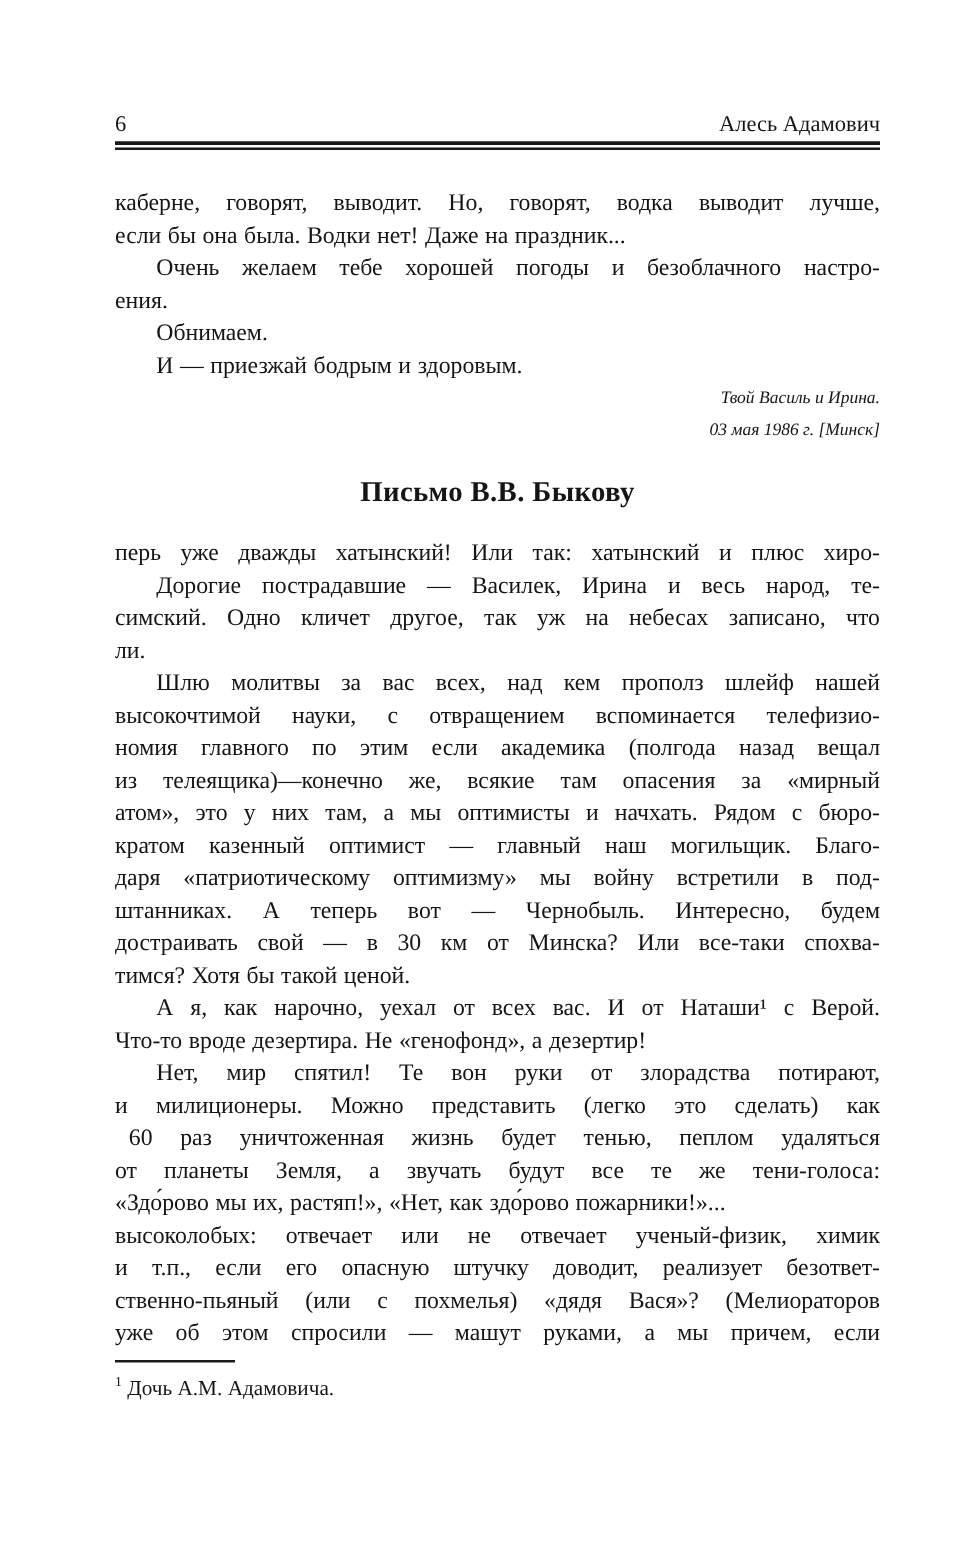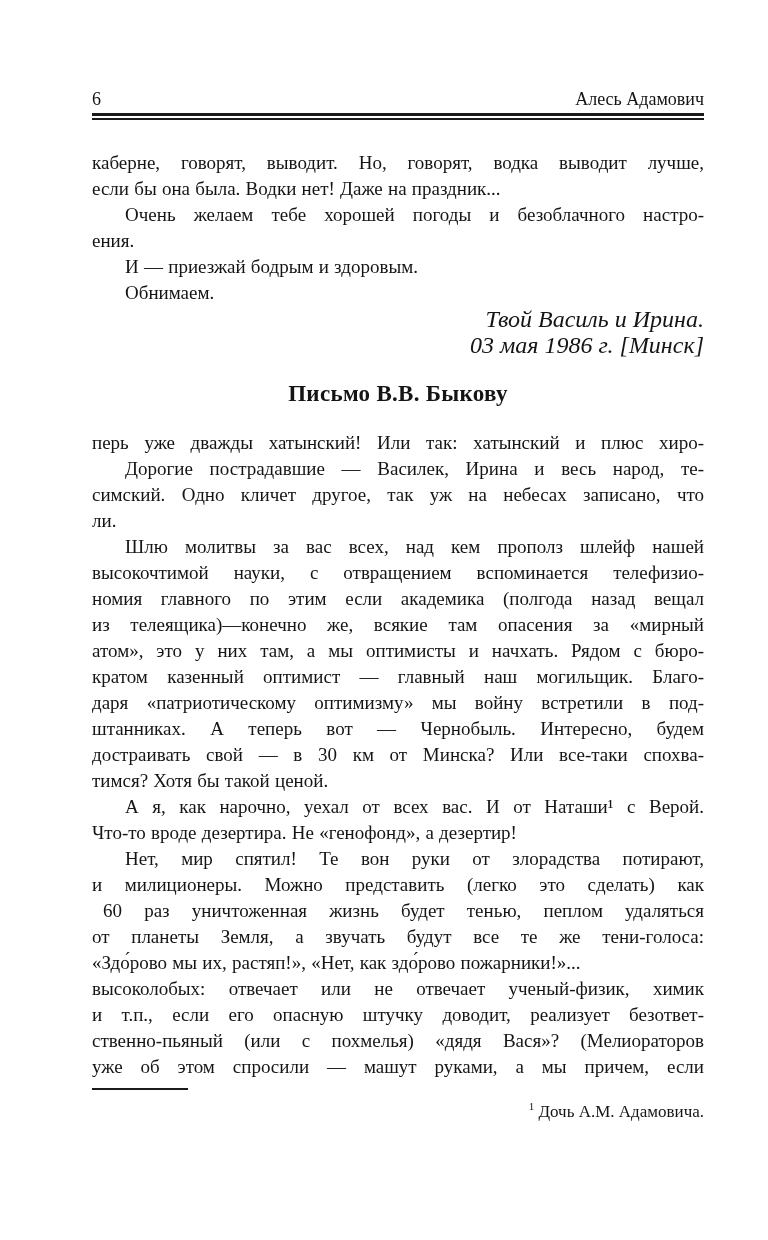--- a/index.html
+++ b/index.html
@@ -24,58 +24,58 @@
   .line {
     font-size:19px; line-height:26px;
     text-align:justify; text-align-last:justify;
     word-spacing:0.5px;
   }
   .line.last { text-align-last:left; }
   .line.ind  { text-indent:33px; }
   .bold { font-weight:normal;margin-left:11px; }
 
   .sig {
-    font-style:italic; font-size:24px; line-height:26px;
+    font-style:italic; font-size:14px; line-height:26px;
     text-align:right; text-align-last:right;
   }
 
   .section-title {
     font-weight:bold; font-size:23px; line-height:40px;
     text-align:center; text-align-last:center;
     margin:16px 0 16px 0; letter-spacing:0.3px;
   }
 
   .footnote-rule {
     width:96px; border:none; border-top:2px solid #1a1a1a;
     margin:8px 0 0 0;
   }
   .footnote {
-    margin-top:5px; font-size:17px; line-height:22px;text-align:right;
+    margin-top:5px; font-size:17px; line-height:22px;
   }
   .footnote sup { font-size:11px; }
 </style>
 </head>
 <body>
 
 <div class="page">
   <div class="content">
 
     <div class="running-header">
       <span>6</span>
       <span>Алесь Адамович</span>
     </div>
     <div class="double-rule"></div>
 
     <div class="body-block">
       <div class="line">каберне, говорят, выводит. Но, говорят, водка выводит лучше,</div>
       <div class="line last">если бы она была. Водки нет! Даже на праздник...</div>
       <div class="line ind">Очень желаем тебе хорошей погоды и безоблачного настро-</div>
       <div class="line last">ения.</div>
+      <div class="line ind last">Обнимаем.</div>
       <div class="line ind last">И — приезжай бодрым и здоровым.</div>
-      <div class="line ind last">Обнимаем.</div>
       <div class="sig">Твой Василь и Ирина.</div>
       <div class="sig">03 мая 1986 г. [Минск]</div>
     </div>
 
     <div class="section-title">Письмо В.В. Быкову</div>
 
     <div>
       <div class="line">перь уже дважды хатынский! Или так: хатынский и плюс хиро-</div>
       <div class="line ind">Дорогие пострадавшие — Василек, Ирина и весь народ, те-</div>
       <div class="line">симский. Одно кличет другое, так уж на небесах записано, что</div>

